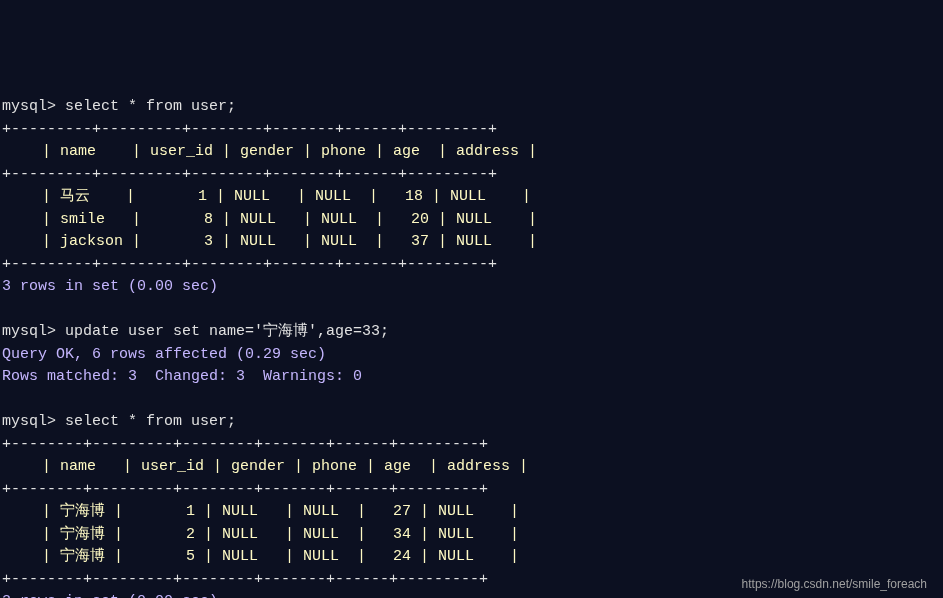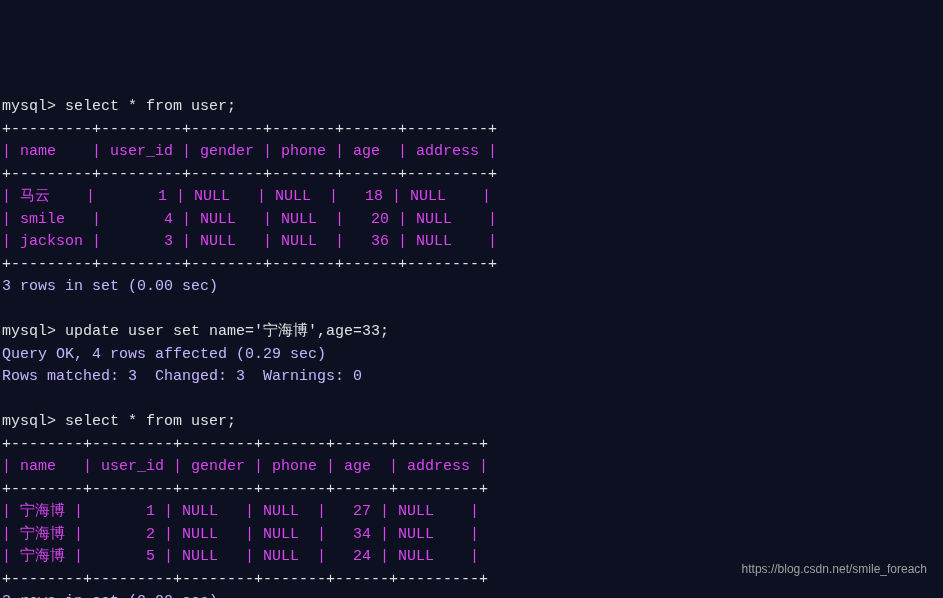--- a/index.html
+++ b/index.html
@@ -17,52 +17,53 @@
       position: relative;
       overflow: hidden;
     }
     .prompt-line {
       color: #e0e0e0;
     }
     .table-border {
       color: #e0e0e0;
     }
     .table-row {
-      color: #d946ef;
+      color: #fef9c3;
+      margin-left: 40px;
     }
     .result-msg {
       color: #c4b5fd;
     }
     .watermark {
       position: absolute;
-      bottom: 20px;
+      bottom: 5px;
       right: 16px;
       color: #a0a0a0;
       font-size: 12px;
       font-family: Arial, sans-serif;
       white-space: nowrap;
     }
   </style>
 </head>
 <body>
 
 
 
 <div><span class="prompt-line"><span>mysql&gt; </span><span>select * from user;</span></span>
 <span class="table-border">+---------+---------+--------+-------+------+---------+</span>
 <span class="table-row">| name    | user_id | gender | phone | age  | address |</span>
 <span class="table-border">+---------+---------+--------+-------+------+---------+</span>
 <span class="table-row">| 马云    |       1 | NULL   | NULL  |   18 | NULL    |</span>
-<span class="table-row">| smile   |       4 | NULL   | NULL  |   20 | NULL    |</span>
-<span class="table-row">| jackson |       3 | NULL   | NULL  |   36 | NULL    |</span>
+<span class="table-row">| smile   |       8 | NULL   | NULL  |   20 | NULL    |</span>
+<span class="table-row">| jackson |       3 | NULL   | NULL  |   37 | NULL    |</span>
 <span class="table-border">+---------+---------+--------+-------+------+---------+</span>
 <span class="result-msg">3 rows in set (0.00 sec)</span>
 
 <span class="prompt-line"><span>mysql&gt; </span><span>update user set name='宁海博',age=33;</span></span>
-<span class="result-msg">Query OK, 4 rows affected (0.29 sec)</span>
+<span class="result-msg">Query OK, 6 rows affected (0.29 sec)</span>
 <span class="result-msg">Rows matched: 3  Changed: 3  Warnings: 0</span>
 
 <span class="prompt-line"><span>mysql&gt; </span><span>select * from user;</span></span>
 <span class="table-border">+--------+---------+--------+-------+------+---------+</span>
 <span class="table-row">| name   | user_id | gender | phone | age  | address |</span>
 <span class="table-border">+--------+---------+--------+-------+------+---------+</span>
 <span class="table-row">| 宁海博 |       1 | NULL   | NULL  |   27 | NULL    |</span>
 <span class="table-row">| 宁海博 |       2 | NULL   | NULL  |   34 | NULL    |</span>
 <span class="table-row">| 宁海博 |       5 | NULL   | NULL  |   24 | NULL    |</span>
 <span class="table-border">+--------+---------+--------+-------+------+---------+</span>

